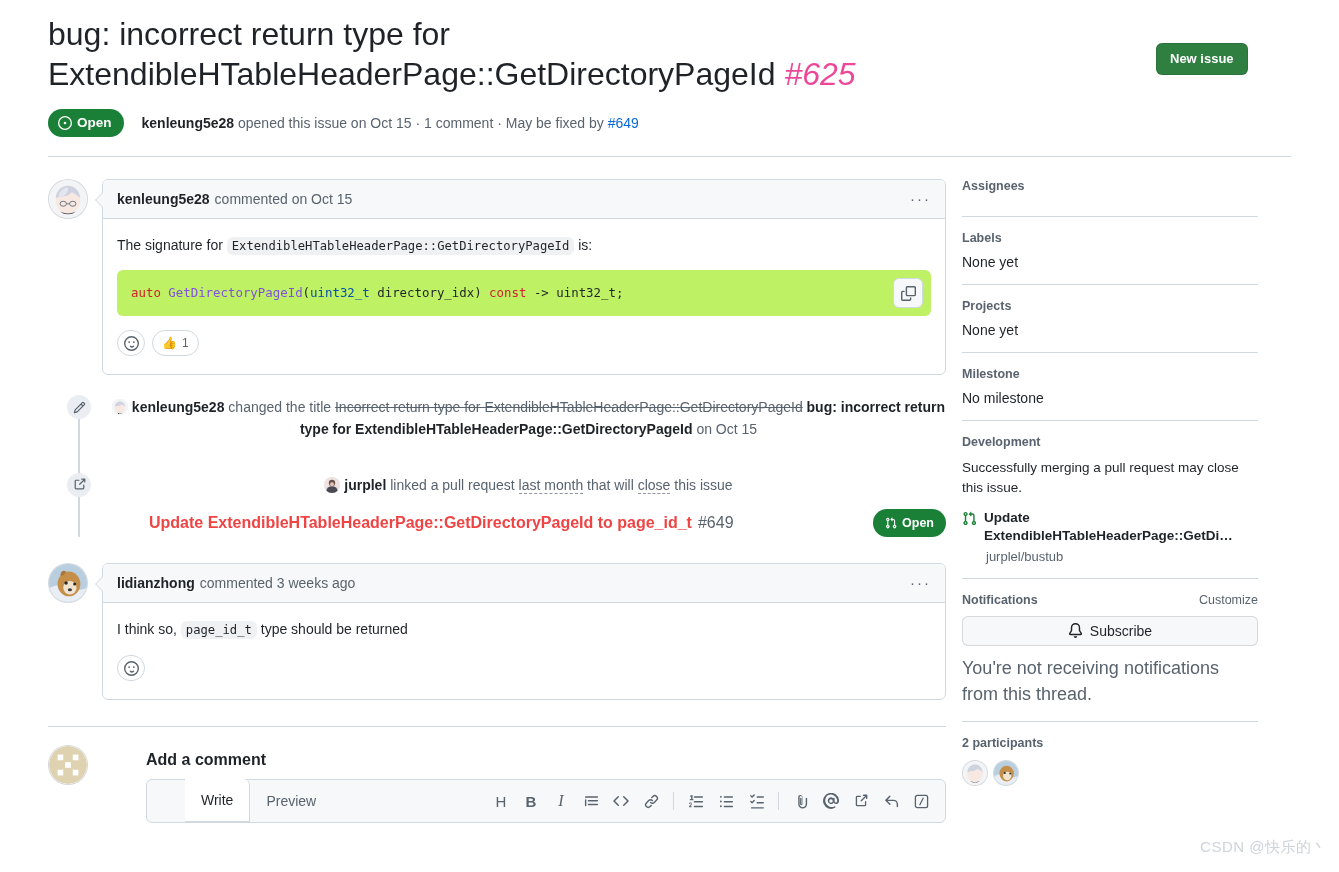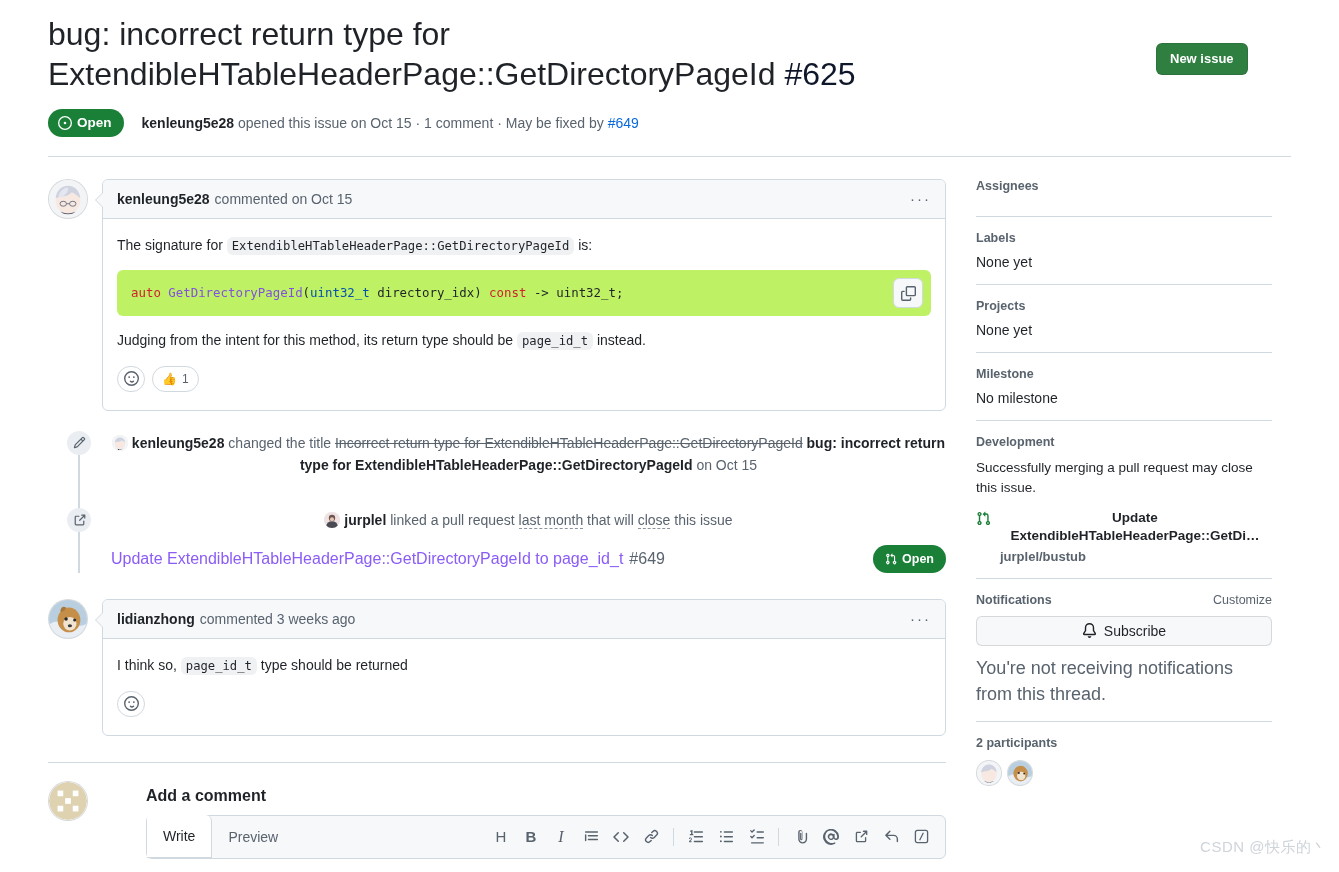--- a/index.html
+++ b/index.html
@@ -16,21 +16,21 @@
   .page { padding:0 48px; position:relative; height:100%; }
 
   
   .issue-header { padding-top:14px; position:relative; }
   .title-row { display:flex; align-items:flex-start; }
   .title-block { flex:1; max-width:1090px; }
   h1.issue-title {
     font-size:32px; line-height:1.26; font-weight:400;
     margin:0; color:#1f2328; word-wrap:break-word;
   }
-  h1.issue-title .num { color:#0f172a; font-weight:300; }
+  h1.issue-title .num { color:#ec4899; font-weight:300;font-style:italic; }
   .new-issue-btn {
     background:#2f7f41; color:#fff; border:1px solid rgba(31,35,40,.15);
     border-radius:6px; font-size:13px; font-weight:600;
     padding:6px 13px; margin-top:29px; margin-left:18px;
     cursor:pointer; white-space:nowrap; line-height:18px;
     font-family:"Liberation Sans", sans-serif;
   }
   .meta-row { display:flex; align-items:center; margin-top:14px; }
   .state-badge {
     display:inline-flex; align-items:center; gap:5px;
@@ -40,21 +40,21 @@
   }
   .state-badge svg { display:block; }
   .meta-text { margin-left:18px; color:#59636e; font-size:14px; line-height:20px; }
   .meta-text b { color:#1f2328; font-weight:600; }
   .meta-text a { color:#0969da; text-decoration:none; }
   .header-divider { border-bottom:1px solid #d1d9e0; margin-top:19px; }
 
   
   .cols { display:flex; gap:0; margin-top:22px; }
   .main-col { width:898px; position:relative; }
-  .side-col { width:296px; margin-left:30px; }
+  .side-col { width:296px; margin-left:16px; }
 
   
   .comment-wrap { display:flex; position:relative; }
   .avatar {
     width:40px; height:40px; border-radius:50%;
     flex:0 0 40px; overflow:hidden; border:1px solid rgba(31,35,40,.10);
     background:#eaeef2;
   }
   .avatar svg { display:block; width:100%; height:100%; }
   .comment-card {
@@ -119,34 +119,34 @@
     color:#59636e; display:flex; align-items:center; justify-content:center;
     flex:0 0 24px; z-index:2; margin-top:-2px;
   }
   .tl-content { margin-left:20px; font-size:14px; color:#59636e; line-height:1.55; flex:1; }
   .mini-avatar { width:16px; height:16px; border-radius:50%; vertical-align:-3px; display:inline-block; overflow:hidden; background:#eaeef2; }
   .mini-avatar svg { display:block; width:100%; height:100%; }
   .tl-content b { color:#1f2328; font-weight:600; }
   .tl-content s { color:#59636e; }
   .tl-content .dashed { border-bottom:1px dashed #8c959f; cursor:help; }
   .pr-row { display:flex; align-items:center; margin-top:13px; }
-  .pr-title { font-size:16px; font-weight:400; color:#8b5cf6; }
+  .pr-title { font-size:16px; font-weight:700; color:#ef4444;margin-left:38px; }
   .pr-num { color:#59636e; font-weight:400; }
   .pr-state {
     margin-left:auto; background:#1a7f37; color:#fff; border-radius:999px;
     padding:5px 12px; font-size:12.5px; font-weight:600;
     display:inline-flex; align-items:center; gap:5px; line-height:18px;
   }
 
   
   .add-divider { border-bottom:1px solid #d1d9e0; margin-top:26px; }
   .add-wrap { display:flex; margin-top:18px;gap:44px; }
   .add-main { margin-left:14px; flex:1; }
   .add-title { font-size:16px; font-weight:600; margin:6px 0 10px 0; color:#1f2328; }
-  .editor { border:1px solid #d1d9e0; border-radius:6px; background:#f6f8fa; }
+  .editor { border:1px solid #d1d9e0; border-radius:6px; background:#f6f8fa;padding-left:38px; }
   .tabs-row { display:flex; align-items:center; height:42px; }
   .etab {
     padding:0 16px; height:42px; line-height:42px; font-size:14px; color:#59636e;
     cursor:pointer; border-right:1px solid transparent;
   }
   .etab.active {
     background:#fff; color:#1f2328; font-weight:400;
     border:1px solid #d1d9e0; border-top:none; border-left:none;
     border-radius:0 6px 0 0; margin-top:-1px; height:43px; line-height:43px;
   }
@@ -155,23 +155,23 @@
   .tsep { width:1px; height:18px; background:#d1d9e0; margin:0 6px; }
 
   
   .side-sec { padding:0 0 14px 0; border-bottom:1px solid #d1d9e0; margin-bottom:14px; }
   .side-sec:last-child { border-bottom:none; }
   .side-title { font-size:12.5px; font-weight:600; color:#59636e; margin-bottom:9px; }
   .side-title-row { display:flex; align-items:center; }
   .side-link { margin-left:auto; font-size:12.5px; color:#59636e; cursor:pointer; font-weight:400;}
   .side-muted { font-size:14px; color:#1f2328; }
   .side-body { font-size:13.5px; color:#1f2328; line-height:1.5; }
-  .dev-pr { display:flex; align-items:flex-start; margin-top:11px; gap:7px;text-align:center; }
+  .dev-pr { display:flex; align-items:flex-start; margin-top:11px; gap:7px; }
   .dev-pr-title { font-size:13.5px; font-weight:600; color:#1f2328; line-height:1.35; }
-  .dev-pr-repo { font-size:13px; color:#59636e; margin-top:3px; margin-left:24px;font-weight:bold; }
+  .dev-pr-repo { font-size:13px; color:#59636e; margin-top:3px; margin-left:24px; }
   .subscribe-btn {
     width:100%; border:1px solid rgba(31,35,40,.15); border-radius:6px;
     background:#f6f8fa; color:#1f2328; font-size:14px; font-weight:500;
     height:30px; display:flex; align-items:center; justify-content:center; gap:7px;
     cursor:pointer; font-family:"Liberation Sans", sans-serif;
   }
   .notif-note { font-size:18px; color:#59636e; margin-top:9px; line-height:1.45; }
   .participants { display:flex; gap:5px; margin-top:10px; }
   .p-av { width:26px; height:26px; border-radius:50%; overflow:hidden; background:#eaeef2; border:1px solid rgba(31,35,40,.1); }
   .p-av svg { display:block; width:100%; height:100%; }
@@ -251,23 +251,20 @@
               <span class="kw">auto</span>
               <span class="fn">GetDirectoryPageId</span><span>(</span><span class="ty">uint32_t</span><span> directory_idx) </span><span class="kw">const</span><span> -&gt; uint32_t;</span>
               <span class="copy-btn">
                 <svg width="15" height="15" viewBox="0 0 16 16" fill="#59636e">
                   <path d="M0 6.75C0 5.784.784 5 1.75 5h1.5a.75.75 0 0 1 0 1.5h-1.5a.25.25 0 0 0-.25.25v7.5c0 .138.112.25.25.25h7.5a.25.25 0 0 0 .25-.25v-1.5a.75.75 0 0 1 1.5 0v1.5A1.75 1.75 0 0 1 9.25 16h-7.5A1.75 1.75 0 0 1 0 14.25Z"></path>
                   <path d="M5 1.75C5 .784 5.784 0 6.75 0h7.5C15.216 0 16 .784 16 1.75v7.5A1.75 1.75 0 0 1 14.25 11h-7.5A1.75 1.75 0 0 1 5 9.25Zm1.75-.25a.25.25 0 0 0-.25.25v7.5c0 .138.112.25.25.25h7.5a.25.25 0 0 0 .25-.25v-7.5a.25.25 0 0 0-.25-.25Z"></path>
                 </svg>
               </span>
             </div>
 
-            <p>
-              <span>Judging from the intent for this method, its return type should be </span><code class="inline">page_id_t</code><span> instead.</span>
-            </p>
 
             <div class="reactions">
               <span class="react-btn icon-only">
                 <svg width="15" height="15" viewBox="0 0 16 16" fill="#59636e">
                   <path d="M8 0a8 8 0 1 1 0 16A8 8 0 0 1 8 0ZM1.5 8a6.5 6.5 0 1 0 13 0 6.5 6.5 0 0 0-13 0Zm4.879 2.377a.75.75 0 0 1 1.06 0 1.5 1.5 0 0 0 2.122 0 .75.75 0 1 1 1.06 1.06 3 3 0 0 1-4.242 0 .75.75 0 0 1 0-1.06ZM6.5 6.5a1 1 0 1 1-2 0 1 1 0 0 1 2 0Zm5 0a1 1 0 1 1-2 0 1 1 0 0 1 2 0Z"></path>
                 </svg>
               </span>
               <span class="react-btn">
                 <span>👍</span>
                 <span class="react-count">1</span>

